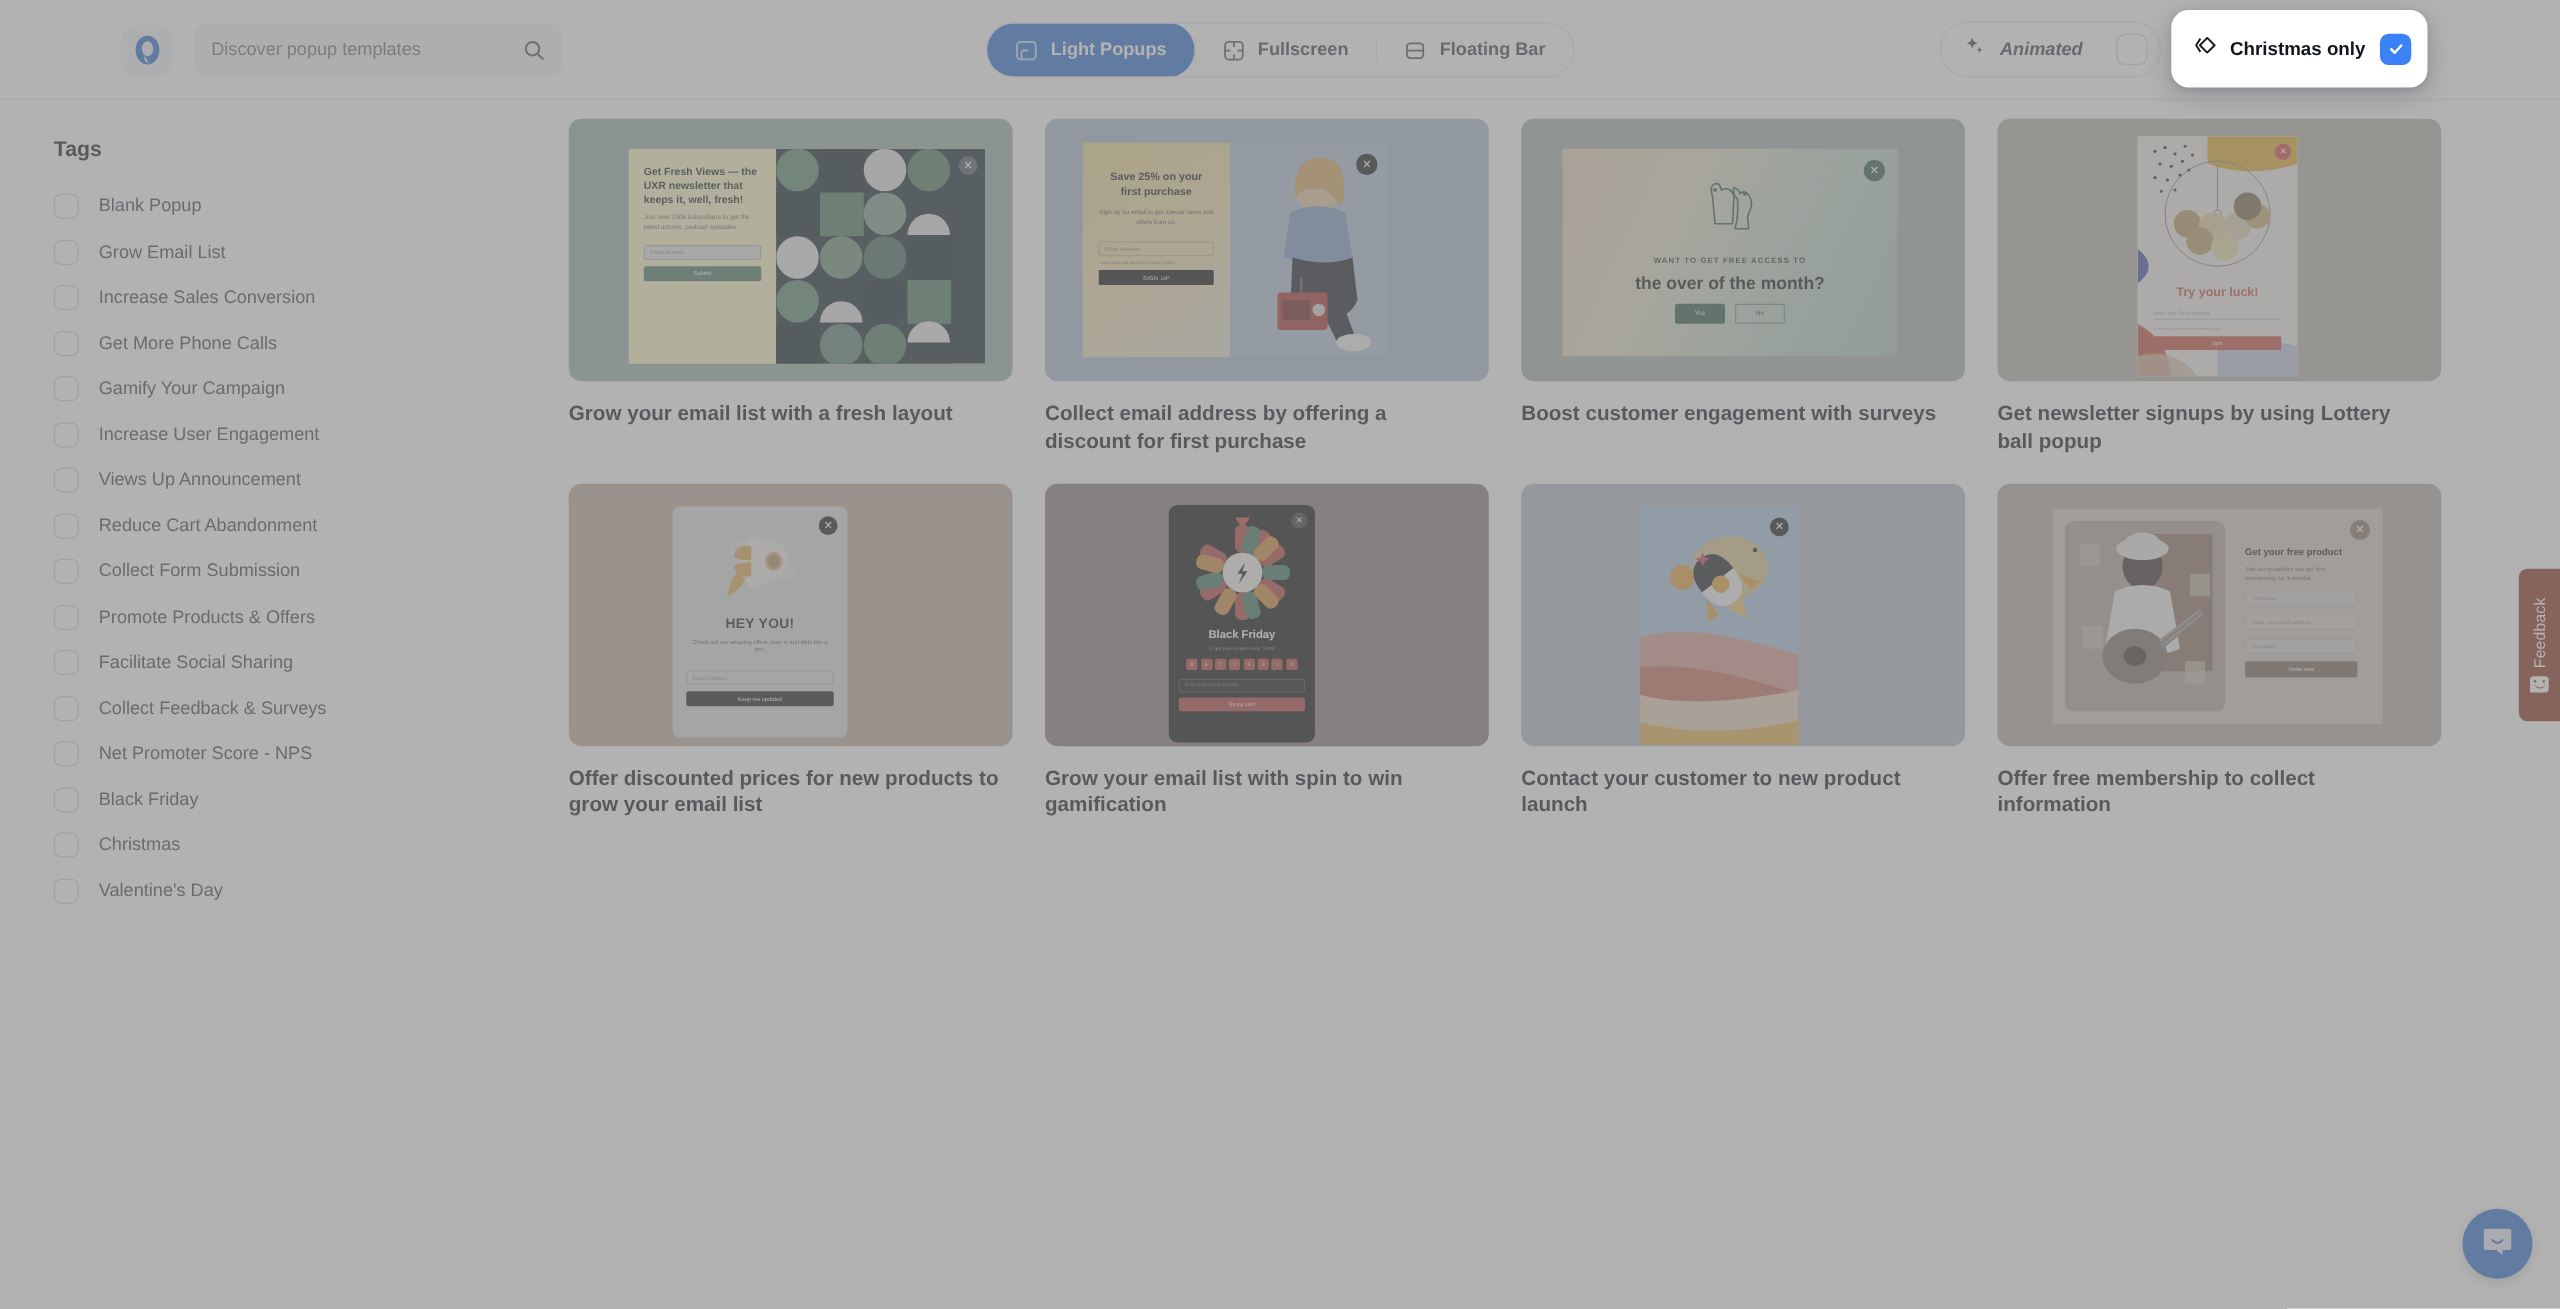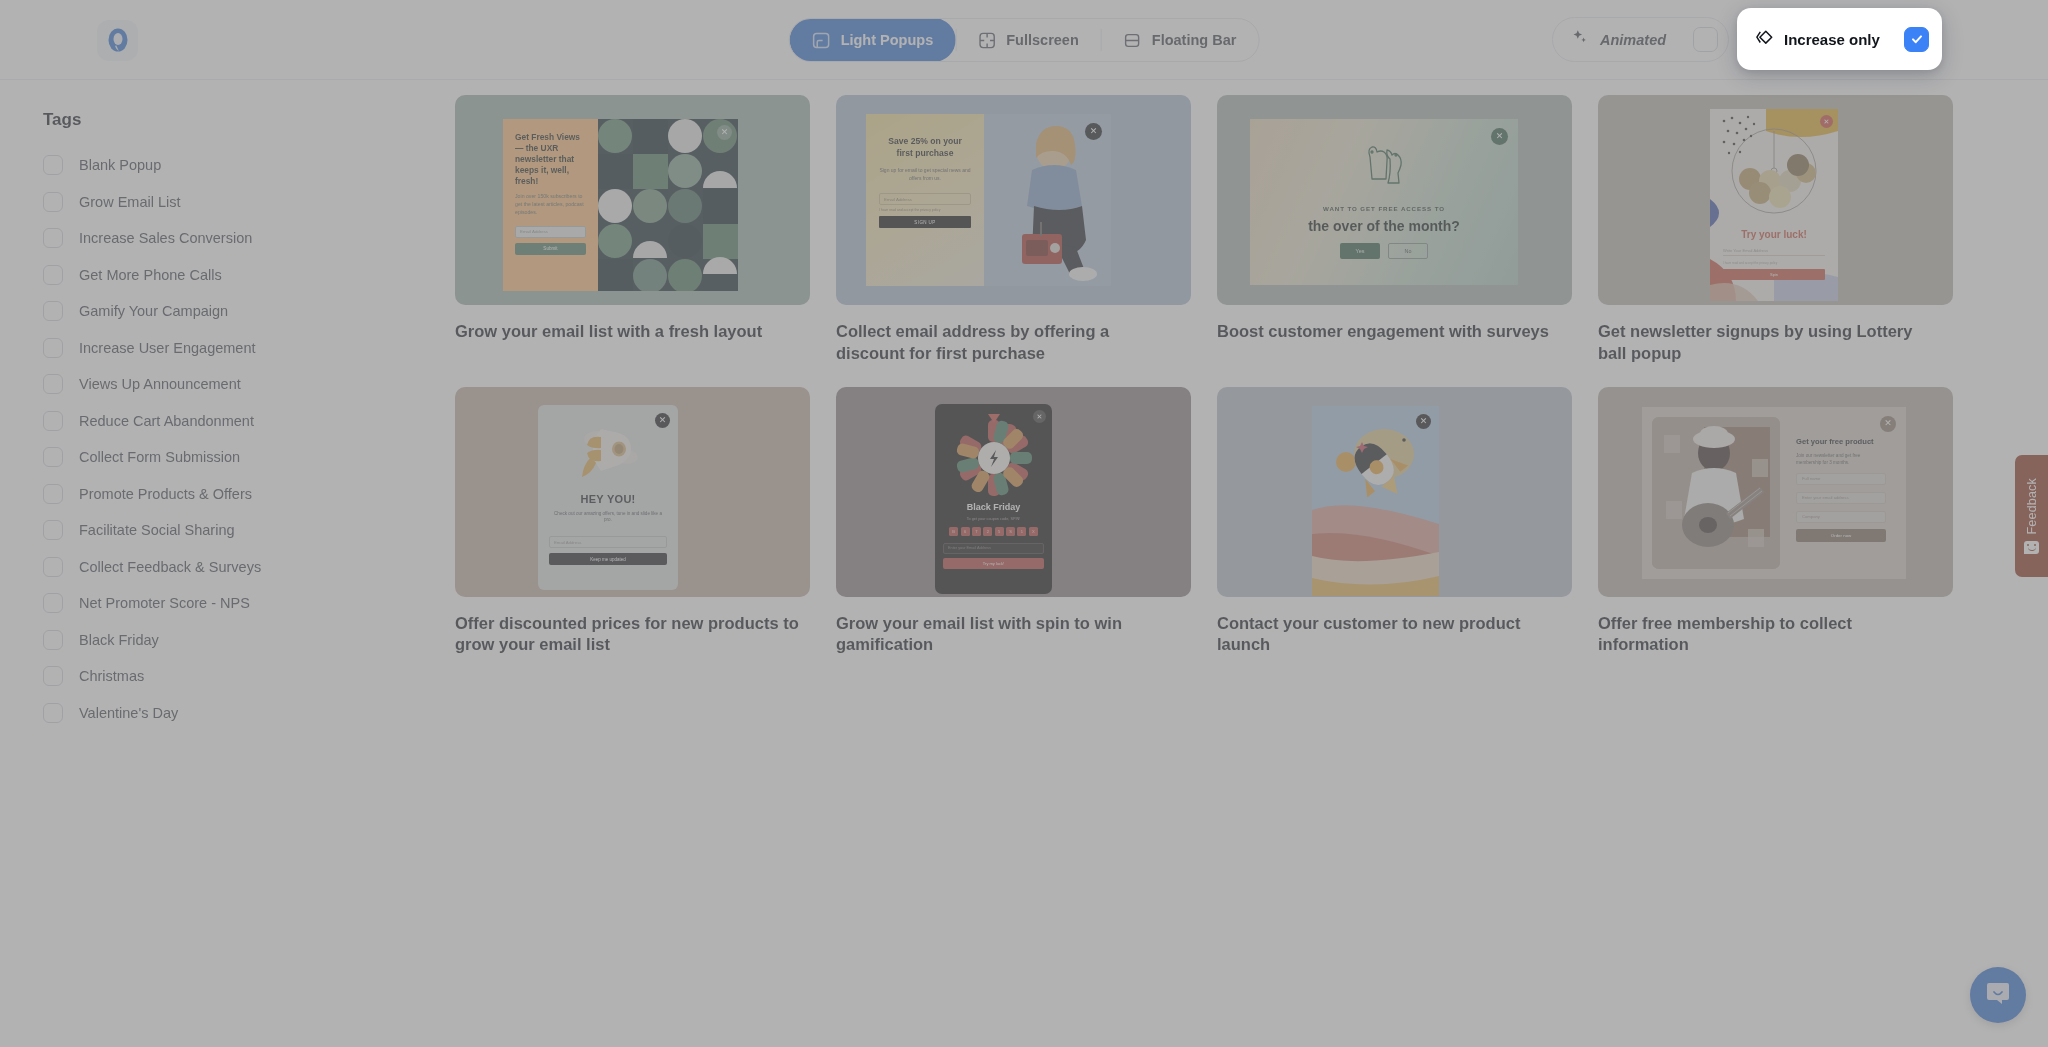--- a/index.html
+++ b/index.html
@@ -180,22 +180,22 @@
   .mock { position: absolute; overflow: hidden; }
   .mk-close {
     position: absolute; width: 15px; height: 15px; border-radius: 50%;
     display: flex; align-items: center; justify-content: center;
     font-size: 9px; color: #fff; line-height: 1;
   }
 
   
   .t1 { background: #9ab0a6; }
   .t1 .mock {
-    left: 48px; top: 24px; width: 235px; height: 172px;
-    background: #fdba74; display: flex;
+    left: 48px; top: 24px; width: 285px; height: 172px;
+    background: #fef9c3; display: flex;
   }
   .t1 .left { width: 118px; padding: 13px 12px 0 12px; }
   .t1 .h {
     font-size: 8.4px; font-weight: 800; color: #16221c; line-height: 1.32;
   }
   .t1 .p { font-size: 5.2px; color: #5e6b64; line-height: 1.5; margin-top: 6px; }
   .t1 .inp {
     margin-top: 9px; height: 12px; border: .8px solid #b9beba; border-radius: 2px;
     background: #e6e7e5; font-size: 4.4px; color: #8d9490;
     display: flex; align-items: center; padding: 0 4px;
@@ -428,20 +428,29 @@
     <div class="brand">
       <span>
         <svg width="22" height="26" viewBox="0 0 22 26">
           <ellipse cx="11" cy="12" rx="9.5" ry="11.5" fill="#2f6fd0"></ellipse>
           <ellipse cx="11" cy="11" rx="4.5" ry="6" fill="#eef2f7"></ellipse>
           <path d="M9 17 q1.6 3 2.8 6 q-2.6 -1.4 -3.6 -4.4 z" fill="#eef2f7"></path>
         </svg>
       </span>
     </div>
 
+    <div class="searchbox">
+      <div class="ph">Discover popup templates</div>
+      <span class="sicon">
+        <svg width="18" height="18" viewBox="0 0 18 18" fill="none" stroke="#4d5157" stroke-width="1.6">
+          <circle cx="8" cy="8" r="5.4"></circle>
+            <line x1="12" y1="12" x2="16.2" y2="16.2" stroke-linecap="round"></line>
+        </svg>
+      </span>
+    </div>
 
     <div class="segmented">
 
       <div class="seg active">
         <span class="ticon">
           <svg width="19" height="19" viewBox="0 0 19 19" fill="none" stroke="#cfe0f7" stroke-width="1.5">
             <rect x="2" y="2.5" width="15" height="14" rx="3"></rect>
             <path d="M5.6 16.5 V11 a1.6 1.6 0 0 1 1.6-1.6 H11"></path>
           </svg>
         </span>
@@ -483,21 +492,21 @@
       <span class="cbox"></span>
     </div>
 
     <div class="multistep-pill">
       <span>
         <svg width="21" height="21" viewBox="0 0 21 21" fill="none" stroke="#12161c" stroke-width="1.5" stroke-linejoin="round">
           <path d="M11.8 4.3 17.7 10.2 11.8 16.1 5.9 10.2z"></path>
           <path d="M6.3 4.9 2.9 10.2 6.3 15.5"></path>
         </svg>
       </span>
-      <span class="lbl">Increase only</span>
+      <span class="lbl">Christmas only</span>
       <span class="cbox checked">
         <svg width="14" height="14" viewBox="0 0 14 14" fill="none" stroke="#ffffff" stroke-width="2" stroke-linecap="round" stroke-linejoin="round">
           <path d="M3 7.4 5.8 10.2 11 4.4"></path>
         </svg>
       </span>
     </div>
   </div>
 
   <div class="sidebar">
     <div class="tags-title">Tags</div>

